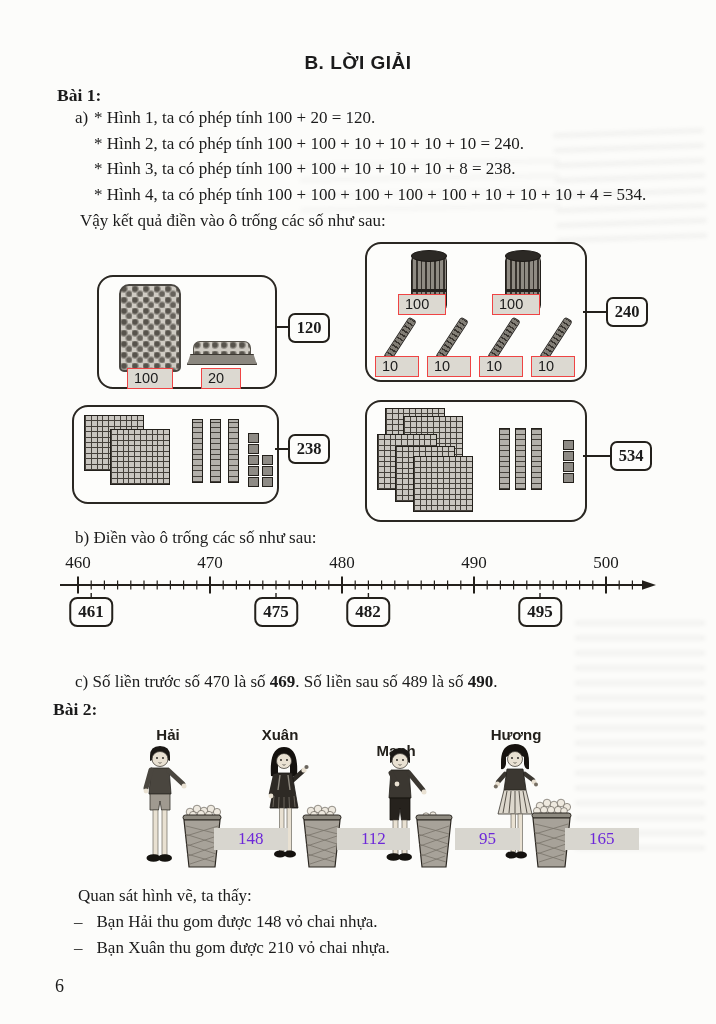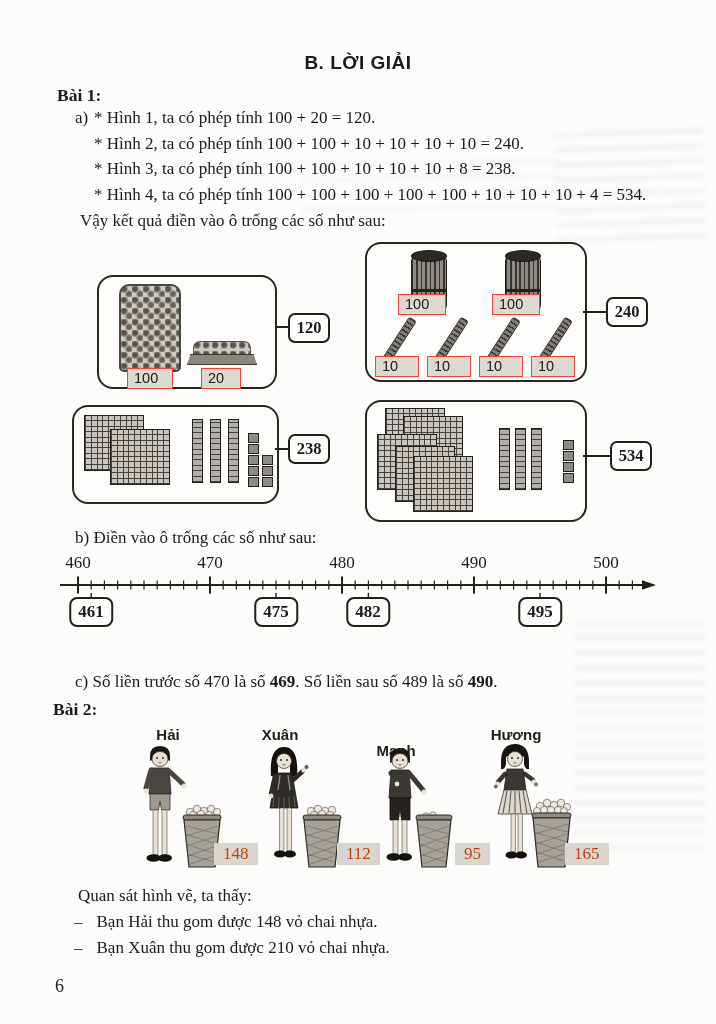--- a/index.html
+++ b/index.html
@@ -49,21 +49,21 @@
   .unit{width:9px;height:8px;border:1px solid #23201b;background:#8e8b85;}
   
   .nline{left:40px;top:553px;width:660px;height:80px;}
   .nl-label{position:absolute;top:0;transform:translateX(-50%);font-size:17px;}
   .nl-box{position:absolute;top:44px;transform:translateX(-50%);font-weight:bold;font-size:17px;
           border:2px solid #23201b;border-radius:8px;background:#fdfdfb;padding:3px 7px;line-height:1.15;}
   
   .scene{left:128px;top:720px;width:500px;height:170px;}
   .kidname{position:absolute;top:6px;transform:translateX(-50%);
            font-family:"Liberation Sans",sans-serif;font-weight:bold;font-size:15px;color:#23201b;}
-  .count{position:absolute;top:123px;background:#d8d6cf;color:#c2410c;font-size:17px;padding:1px 9px;}
+  .count{position:absolute;top:108px;background:#d8d6cf;color:#6d28d9;font-size:17px;padding:1px 24px;}
   .pagenum{left:55px;top:976px;font-size:18px;}
   .ghost{pointer-events:none;opacity:.09;filter:blur(2px);
          background:repeating-linear-gradient(0deg,#777 0 4px,rgba(0,0,0,0) 4px 15px);}
 </style>
 </head>
 <body>
 
 <div class="page">
 
   <div class="abs ghost" style="left:555px;top:120px;width:150px;height:120px;transform:rotate(-2deg);"></div>

